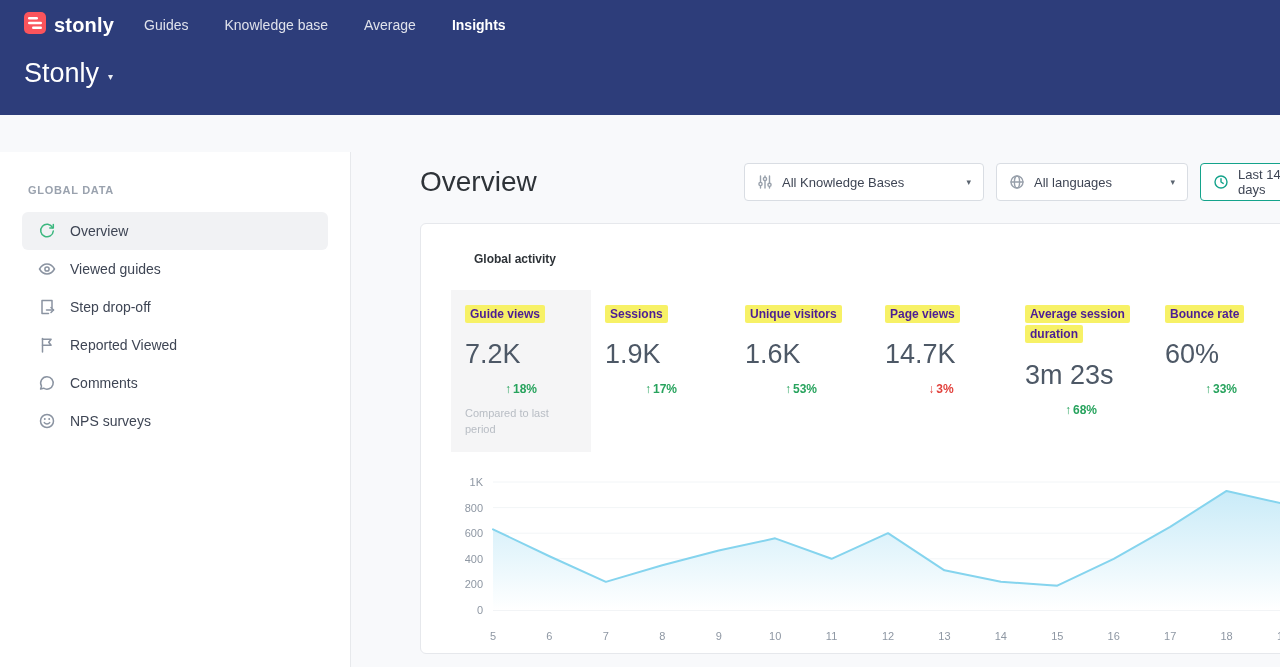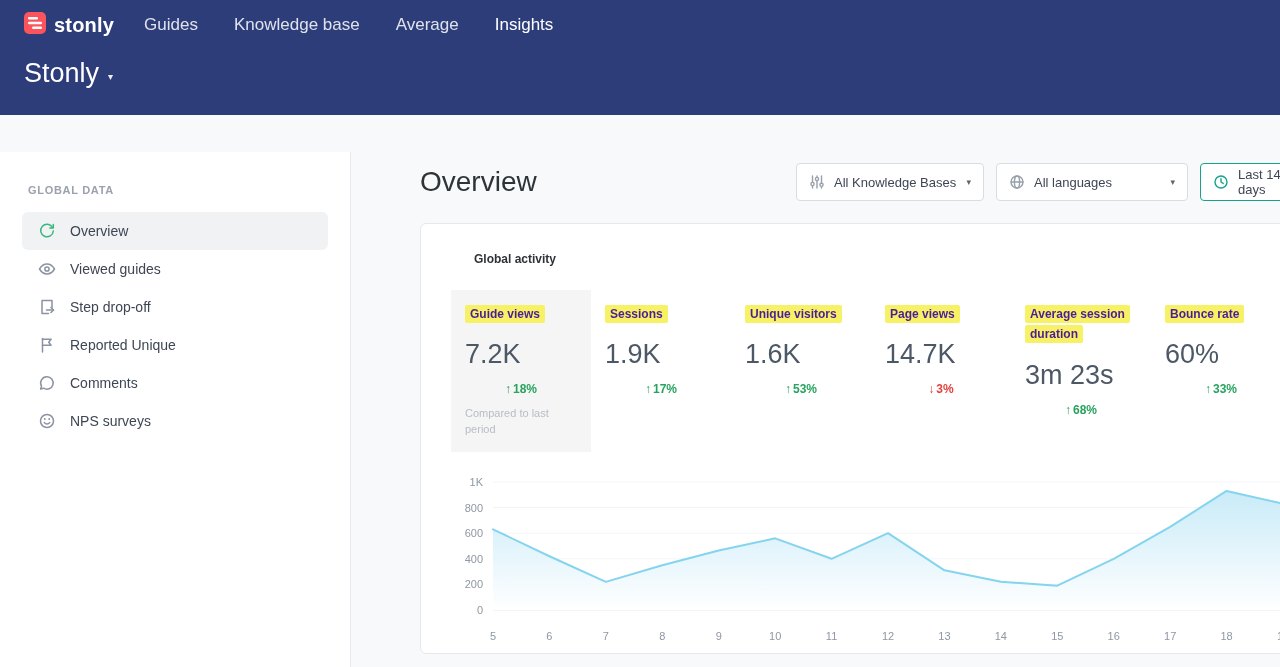--- a/index.html
+++ b/index.html
@@ -5,22 +5,22 @@
   * { margin:0; padding:0; box-sizing:border-box; }
   html,body { width:1280px; height:667px; overflow:hidden; }
   body { font-family:"Liberation Sans", sans-serif; background:#f8f9fb; color:#3e4554; }
 
   
   .app-header { background:#2d3d7a; height:115px; padding:0 24px; }
   .nav-row { display:flex; align-items:center; height:44px; padding-top:6px; }
   .logo { display:flex; align-items:center; gap:8px; margin-right:30px; cursor:pointer; }
   .logo-text { color:#fff; font-size:20px; font-weight:bold; letter-spacing:0.2px; }
   .top-nav { display:flex; align-items:center; gap:36px; }
-  .top-nav a { color:rgba(255,255,255,0.85); font-size:17px; text-decoration:none; cursor:pointer; }
-  .top-nav a.active { color:#fff; font-weight:normal; }
+  .top-nav a { color:rgba(255,255,255,0.85); font-size:14px; text-decoration:none; cursor:pointer; }
+  .top-nav a.active { color:#fff; font-weight:bold; }
   .title-row { display:flex; align-items:center; gap:9px; margin-top:14px; }
   .workspace-title { color:#fff; font-size:27px; font-weight:400; }
   .caret-sm { color:rgba(255,255,255,0.9); font-size:10px; padding-top:6px; cursor:pointer; }
 
   
   .page-body { display:flex; height:552px; }
 
   
   .sidebar { width:351px; background:#fff; border-right:1px solid #e7e9ec; padding-top:32px; flex-shrink:0;margin-top:37px; }
   .section-label { margin:0 28px 16px; font-size:11px; font-weight:bold; color:#9aa2ae; letter-spacing:0.7px; }
@@ -33,21 +33,21 @@
 
   
   .main { flex:1; padding:0 10px 0 69px; }
   .main-header { display:flex; justify-content:space-between; align-items:center; margin:48px 0 22px; }
   .page-title { font-size:28px; font-weight:400; color:#2e3338; }
   .filters { display:flex; gap:12px; }
   .filter { height:38px; background:#fff; border:1px solid #d9dde3; border-radius:4px;
             display:flex; align-items:center; padding:0 12px; font-size:13px; color:#3e4554;
             cursor:pointer; gap:9px; }
   .filter .flabel { flex:1; }
-  .filter.f-kb { width:188px; }
+  .filter.f-kb { width:240px; }
   .filter.f-lang { width:192px; }
   .filter.f-date { width:122px; border-color:#14a38b; }
   .filter-icon { width:16px; height:16px; display:inline-flex; flex-shrink:0; }
   .filter-icon svg { stroke:#98a0ab; fill:none; stroke-width:1.4; stroke-linecap:round; stroke-linejoin:round; }
   .f-date .filter-icon svg { stroke:#14a38b; }
   .caret-down { font-size:9px; color:#5b6470; }
 
   
   .card { background:#fff; border:1px solid #e6e8ec; border-radius:6px; padding:28px 30px; height:431px; }
   .card-title { font-size:12px; font-weight:bold; color:#2e3338; margin-bottom:24px;margin-left:23px; }
@@ -131,21 +131,21 @@
       <span>Step drop-off</span>
     </div>
 
     <div class="side-item">
       <span class="side-icon">
         <svg width="18" height="18" viewBox="0 0 18 18">
           <path d="M4.5 16V2.5"></path>
           <path d="M4.5 3.2h8.6l-2.4 3 2.4 3H4.5"></path>
         </svg>
       </span>
-      <span>Reported Unique</span>
+      <span>Reported Viewed</span>
     </div>
 
     <div class="side-item">
       <span class="side-icon">
         <svg width="18" height="18" viewBox="0 0 18 18">
           <path d="M9 2.8a6.2 6.2 0 1 1-3.4 11.4L2.6 15l.9-2.9A6.2 6.2 0 0 1 9 2.8z"></path>
         </svg>
       </span>
       <span>Comments</span>
     </div>

